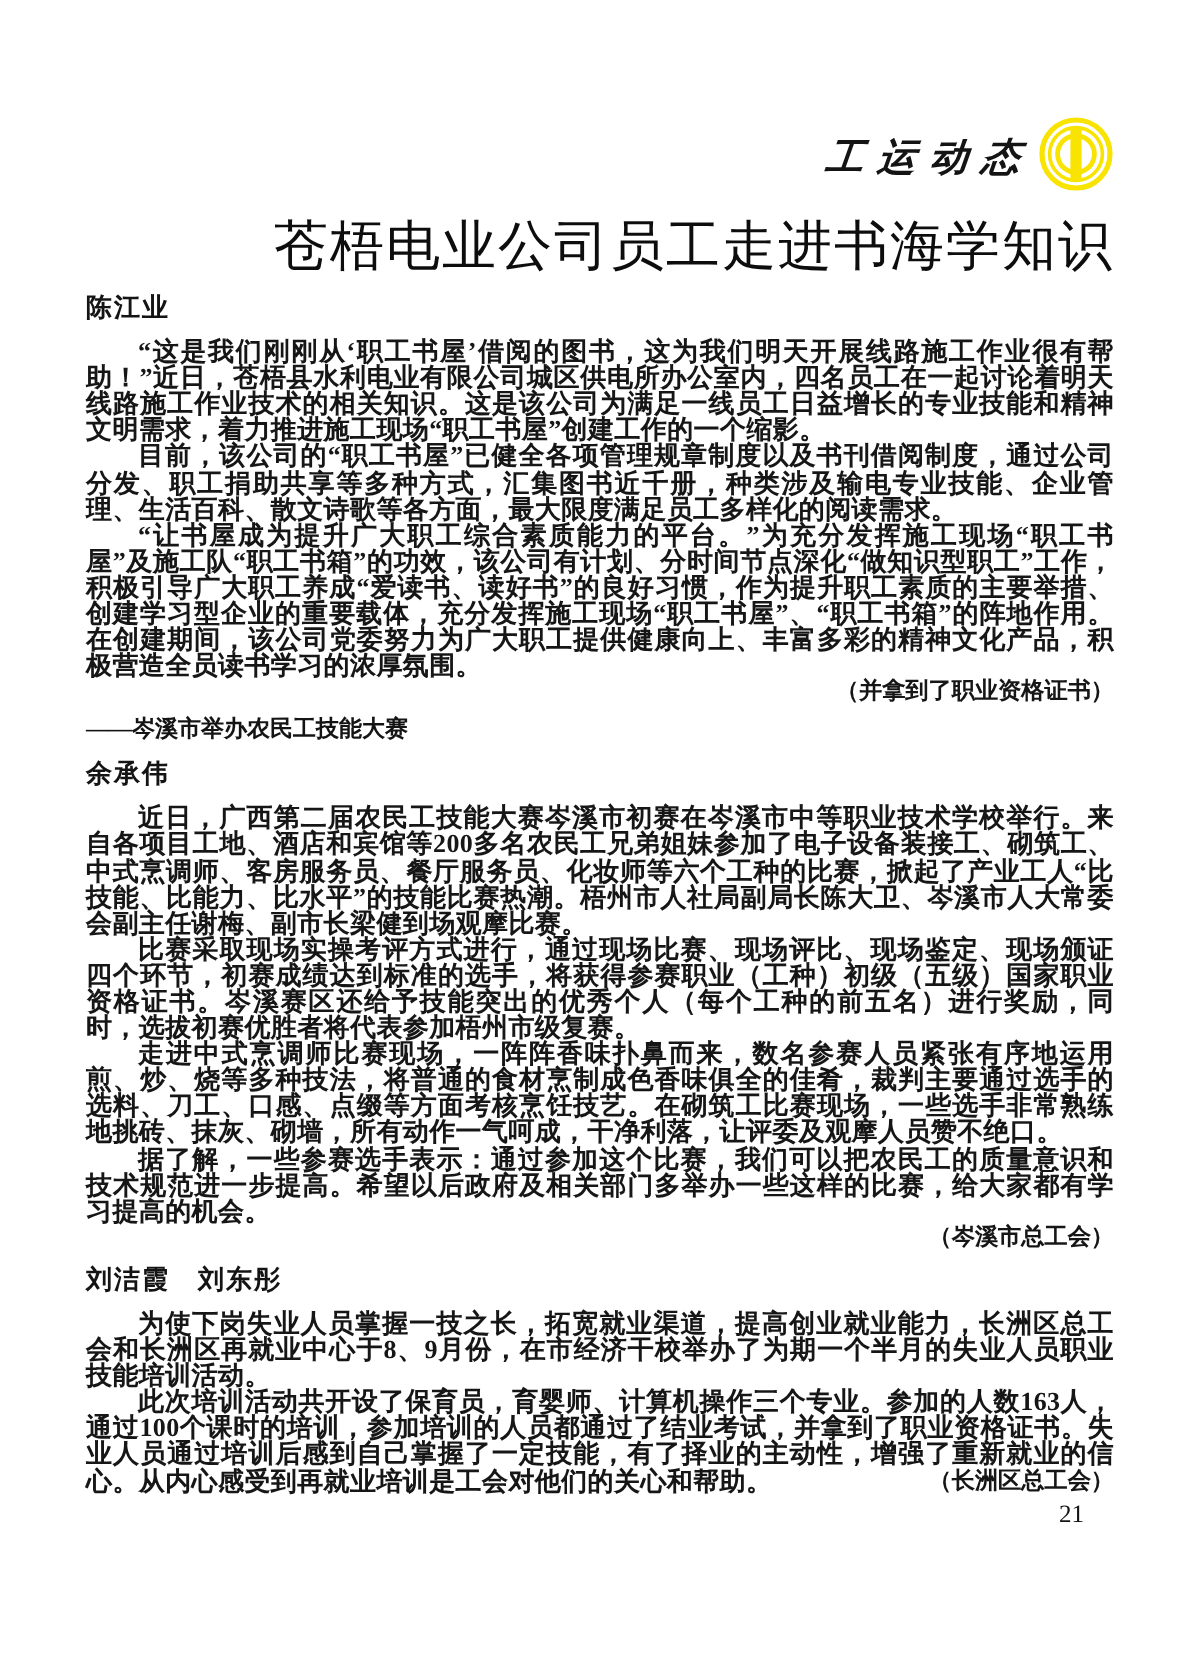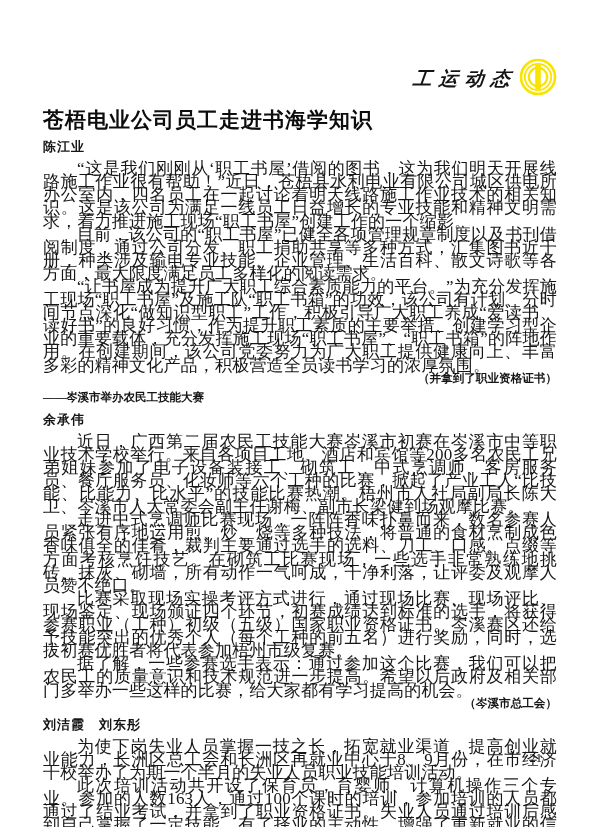--- a/index.html
+++ b/index.html
@@ -34,24 +34,24 @@
     font-size: 19px;
     letter-spacing: 7px;
     color: #141414;
     transform: skewX(-6deg);
     margin-right: 2px;
     white-space: nowrap;
   }
   .emblem { flex: 0 0 auto; }
   
   .title-1 {
-    text-align: left;
+    text-align: right;
     font-family: "Liberation Sans", "DejaVu Sans", sans-serif;
-    font-weight: 700;
-    font-size: 21px;
+    font-weight: 400;
+    font-size: 27px;
     letter-spacing: 1px;
     line-height: 1.15;
     color: #0d0d0d;
     margin-top: 8px;
   }
   .title-2 {
     text-align: center;
     font-family: "Liberation Sans", "DejaVu Sans", sans-serif;
     font-weight: 800;
     font-size: 23px;
@@ -79,26 +79,27 @@
   .byline {
     text-align: left;
     font-weight: bold;
     font-size: 13px;
     margin-top: 6px;
     margin-bottom: 6px;
     color: #141414;
     letter-spacing: 1px;
   }
   .body-p {
-    font-size: 17px;
+    font-size: 13px;
     line-height: 13.1px;
     text-align: justify;
     text-indent: 2em;
     color: #161616;
     letter-spacing: 0.2px;
+    font-weight: bold;
   }
   .attribution {
     font-size: 11.6px;
     line-height: 13.1px;
     text-align: right;
     font-weight: bold;
     color: #161616;
   }
   .attribution.inline {
     margin-top: -13.1px; 
@@ -137,22 +138,22 @@
     <p class="body-p">“这是我们刚刚从‘职工书屋’借阅的图书，这为我们明天开展线路施工作业很有帮助！”近日，苍梧县水利电业有限公司城区供电所办公室内，四名员工在一起讨论着明天线路施工作业技术的相关知识。这是该公司为满足一线员工日益增长的专业技能和精神文明需求，着力推进施工现场“职工书屋”创建工作的一个缩影。</p>
     <p class="body-p">目前，该公司的“职工书屋”已健全各项管理规章制度以及书刊借阅制度，通过公司分发、职工捐助共享等多种方式，汇集图书近千册，种类涉及输电专业技能、企业管理、生活百科、散文诗歌等各方面，最大限度满足员工多样化的阅读需求。</p>
     <p class="body-p">“让书屋成为提升广大职工综合素质能力的平台。”为充分发挥施工现场“职工书屋”及施工队“职工书箱”的功效，该公司有计划、分时间节点深化“做知识型职工”工作，积极引导广大职工养成“爱读书、读好书”的良好习惯，作为提升职工素质的主要举措、创建学习型企业的重要载体，充分发挥施工现场“职工书屋”、“职工书箱”的阵地作用。在创建期间，该公司党委努力为广大职工提供健康向上、丰富多彩的精神文化产品，积极营造全员读书学习的浓厚氛围。</p>
     <div class="attribution">（并拿到了职业资格证书）</div>
   </article>
 
   <article>
     <div class="subtitle">——岑溪市举办农民工技能大赛</div>
     <div class="byline">余承伟</div>
     <p class="body-p">近日，广西第二届农民工技能大赛岑溪市初赛在岑溪市中等职业技术学校举行。来自各项目工地、酒店和宾馆等200多名农民工兄弟姐妹参加了电子设备装接工、砌筑工、中式烹调师、客房服务员、餐厅服务员、化妆师等六个工种的比赛，掀起了产业工人“比技能、比能力、比水平”的技能比赛热潮。梧州市人社局副局长陈大卫、岑溪市人大常委会副主任谢梅、副市长梁健到场观摩比赛。</p>
+    <p class="body-p">比赛采取现场实操考评方式进行，通过现场比赛、现场评比、现场鉴定、现场颁证四个环节，初赛成绩达到标准的选手，将获得参赛职业（工种）初级（五级）国家职业资格证书。岑溪赛区还给予技能突出的优秀个人（每个工种的前五名）进行奖励，同时，选拔初赛优胜者将代表参加梧州市级复赛。</p>
     <p class="body-p">走进中式烹调师比赛现场，一阵阵香味扑鼻而来，数名参赛人员紧张有序地运用煎、炒、烧等多种技法，将普通的食材烹制成色香味俱全的佳肴，裁判主要通过选手的选料、刀工、口感、点缀等方面考核烹饪技艺。在砌筑工比赛现场，一些选手非常熟练地挑砖、抹灰、砌墙，所有动作一气呵成，干净利落，让评委及观摩人员赞不绝口。</p>
-    <p class="body-p">比赛采取现场实操考评方式进行，通过现场比赛、现场评比、现场鉴定、现场颁证四个环节，初赛成绩达到标准的选手，将获得参赛职业（工种）初级（五级）国家职业资格证书。岑溪赛区还给予技能突出的优秀个人（每个工种的前五名）进行奖励，同时，选拔初赛优胜者将代表参加梧州市级复赛。</p>
     <p class="body-p">据了解，一些参赛选手表示：通过参加这个比赛，我们可以把农民工的质量意识和技术规范进一步提高。希望以后政府及相关部门多举办一些这样的比赛，给大家都有学习提高的机会。</p>
     <div class="attribution">（岑溪市总工会）</div>
   </article>
 
   <article>
     <div class="byline">刘洁霞　刘东彤</div>
     <p class="body-p">为使下岗失业人员掌握一技之长，拓宽就业渠道，提高创业就业能力，长洲区总工会和长洲区再就业中心于8、9月份，在市经济干校举办了为期一个半月的失业人员职业技能培训活动。</p>
     <p class="body-p">此次培训活动共开设了保育员，育婴师、计算机操作三个专业。参加的人数163人，通过100个课时的培训，参加培训的人员都通过了结业考试，并拿到了职业资格证书。失业人员通过培训后感到自己掌握了一定技能，有了择业的主动性，增强了重新就业的信心。从内心感受到再就业培训是工会对他们的关心和帮助。</p>
     <div class="attribution inline">（长洲区总工会）</div>
   </article>

